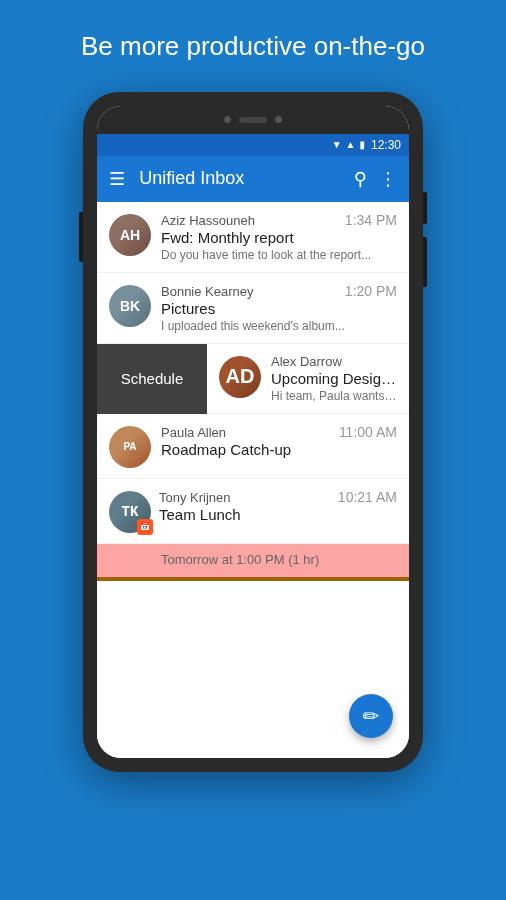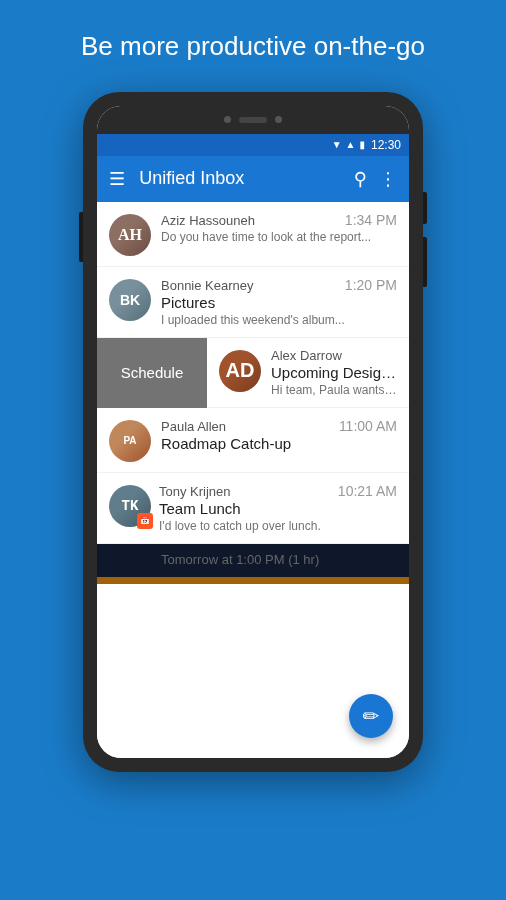--- a/index.html
+++ b/index.html
@@ -193,21 +193,21 @@
     
     .schedule-container {
       position: relative;
       overflow: hidden;
     }
 
     .schedule-btn {
       position: absolute;
       left: 0; top: 0; bottom: 0;
       width: 110px;
-      background: #737373;
+      background: #404040;
       display: flex;
       align-items: center;
       justify-content: center;
       color: white;
       font-size: 15px;
       font-weight: 500;
       z-index: 10;
     }
 
     .cal-badge {
@@ -222,22 +222,22 @@
       align-items: center;
       justify-content: center;
       font-size: 8px;
       color: white;
     }
 
     .tomorrow-row {
       padding: 8px 64px 10px 64px;
       font-size: 13px;
       color: #666;
-      background: #0f172a;
-      border-bottom: 7px solid #a16207;
+      background: #fca5a5;
+      border-bottom: 4px solid #a16207;
     }
 
     
     .fab {
       position: absolute;
       bottom: 20px;
       right: 16px;
       width: 44px;
       height: 44px;
       border-radius: 50%;
@@ -284,21 +284,21 @@
     }
 
     .face-aziz {
       background: linear-gradient(135deg, #8d6e63 40%, #6d4c41 100%);
       border-radius: 50%;
       width: 42px; height: 42px;
       flex-shrink: 0;
       margin-right: 10px;
       margin-top: 2px;
       display: flex; align-items: center; justify-content: center;
-      font-size: 16px; color: white; font-weight: bold; font-family: Liberation Serif, serif;
+      font-size: 14px; color: white; font-weight: bold;
     }
 
     .face-bonnie {
       background: linear-gradient(135deg, #78909c 40%, #546e7a 100%);
       border-radius: 50%;
       width: 42px; height: 42px;
       flex-shrink: 0;
       margin-right: 10px;
       margin-top: 2px;
       display: flex; align-items: center; justify-content: center;
@@ -377,20 +377,21 @@
 
     <div class="email-list">
 
       <div class="email-item">
         <div class="face-aziz">AH</div>
         <div class="email-content">
           <div class="email-header">
             <span class="sender-name">Aziz Hassouneh</span>
             <span class="email-time">1:34 PM</span>
           </div>
+          <div class="email-subject">Fwd: Monthly report</div>
           <div class="email-preview">Do you have time to look at the report...</div>
         </div>
       </div>
 
       <div class="email-item">
         <div class="face-bonnie">BK</div>
         <div class="email-content">
           <div class="email-header">
             <span class="sender-name">Bonnie Kearney</span>
             <span class="email-time">1:20 PM</span>
@@ -430,21 +431,20 @@
         <div style="position:relative; flex-shrink:0; margin-right:8px; margin-top:2px;font-family:Liberation Mono, monospace;">
           <div class="face-tony">TK</div>
           <div class="cal-badge">📅</div>
         </div>
         <div class="email-content">
           <div class="email-header">
             <span class="sender-name">Tony Krijnen</span>
             <span class="email-time">10:21 AM</span>
           </div>
           <div class="email-subject">Team Lunch</div>
-          <div class="email-preview">I'd love to catch up over lunch.</div>
         </div>
       </div>
 
       <div class="tomorrow-row">
         <span>Tomorrow at 1:00 PM (1 hr)</span>
       </div>
 
     </div>
 
     <div class="fab">✏</div>

